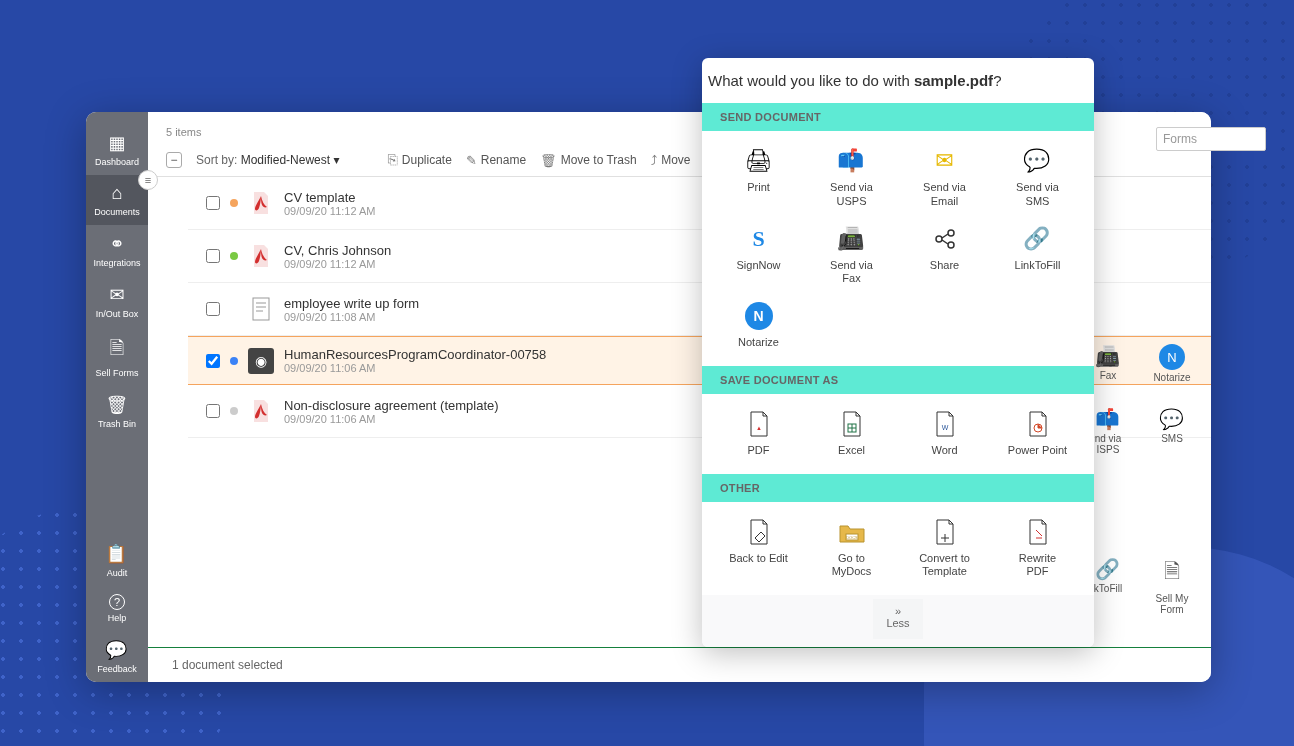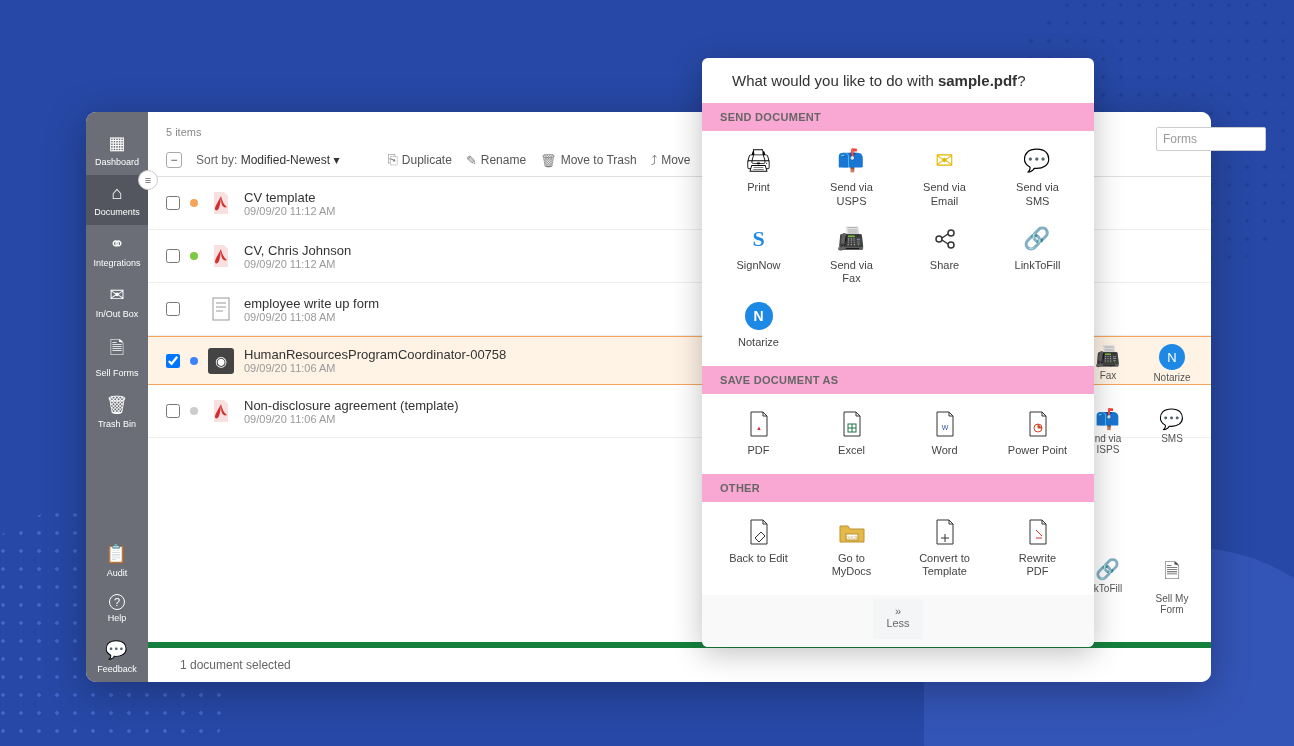--- a/index.html
+++ b/index.html
@@ -23,51 +23,51 @@
 .title { font-size: 17px; font-weight: 500; color: #333; }
 .subtitle { font-size: 11px; color: #888; margin-top: 2px; }
 
 .toolbar { display: flex; align-items: center; padding: 8px 18px; border-bottom: 1px solid #e0e0e0; gap: 14px; font-size: 12px; color: #555; }
 .toolbar .collapse { width: 16px; height: 16px; border: 1px solid #aaa; border-radius: 3px; display: flex; align-items: center; justify-content: center; font-size: 12px; cursor: pointer; }
 .toolbar .sort-label { color: #666; margin-top: 19px; }
 .toolbar .sort-val { color: #333; }
 .toolbar .tbtn { display: flex; align-items: center; gap: 4px; cursor: pointer; color: #555; }
 .toolbar .tbtn .ticon { font-size: 13px; color: #777; }
 
-.doc-list { flex: 1; overflow: auto; }
+.doc-list { flex: 1; overflow: auto; padding-left: 40px; }
 .doc-row { display: flex; align-items: center; padding: 10px 18px; border-bottom: 1px solid #eee; gap: 10px; }
 .doc-row.selected { background: #fff3e6; border-top: 1px solid #f5a45d; border-bottom: 1px solid #f5a45d; }
 .doc-row input[type=checkbox] { width: 14px; height: 14px; }
 .doc-dot { width: 8px; height: 8px; border-radius: 50%; background: #ccc; }
 .doc-dot.orange { background: #f5a45d; }
 .doc-dot.green { background: #7ac943; }
 .doc-dot.blue { background: #3b82f6; }
 .doc-icon { width: 26px; height: 32px; display: flex; align-items: center; justify-content: center; font-size: 18px; }
 .doc-icon.pdf { color: #d32f2f; }
 .doc-icon.form { color: #888; }
 .doc-icon.dark { background: #444; color: #fff; border-radius: 3px; font-size: 14px; width: 26px; height: 26px; }
 .doc-meta { display: flex; flex-direction: column; }
 .doc-name { font-size: 13px; color: #333; }
 .doc-date { font-size: 11px; color: #999; }
 
-.footer { padding: 10px 32px; border-top: 6px solid #15803d; font-size: 12px; color: #666; }
+.footer { padding: 10px 24px; border-top: 1px solid #15803d; font-size: 12px; color: #666; }
 
 .search-box { position: absolute; top: 127px; right: 28px; width: 110px; height: 24px; background: #fff; border: 1px solid #ccc; font-size: 12px; padding: 0 6px; color: #999; border-radius: 2px; display: flex; align-items: center; }
 
 .right-strip { position: absolute; right: 14px; top: 232px; width: 130px; display: flex; flex-direction: column; gap: 6px; }
 .right-row { display: flex; gap: 14px; justify-content: flex-end; }
 .right-cell { width: 50px; display: flex; flex-direction: column; align-items: center; font-size: 10px; color: #555; text-align: center; gap: 2px; }
 .right-cell .ri { font-size: 20px; color: #555; }
 .right-cell .ri.blue { color: #1e88e5; background: #1e88e5; color: #fff; width: 26px; height: 26px; border-radius: 50%; display: flex; align-items: center; justify-content: center; font-size: 13px; }
 
 
 .modal { position: absolute; top: 58px; left: 702px; width: 392px; background: #fff; border-radius: 6px; box-shadow: 0 6px 30px rgba(0,0,0,0.25); overflow: hidden; }
-.modal-header { padding: 14px 30px; font-size: 15px; color: #333; }
+.modal-header { padding: 14px 6px; font-size: 15px; color: #333; }
 .modal-header strong { font-weight: 700; }
-.modal-section-title { background: #f9a8d4; padding: 8px 18px; font-size: 11px; font-weight: 700; color: #666; letter-spacing: 0.3px; }
+.modal-section-title { background: #5eead4; padding: 8px 18px; font-size: 11px; font-weight: 700; color: #666; letter-spacing: 0.3px; }
 .modal-grid { display: grid; grid-template-columns: repeat(4, 1fr); padding: 12px 10px; gap: 8px 0; }
 .modal-cell { display: flex; flex-direction: column; align-items: center; gap: 6px; cursor: pointer; padding: 4px 0; }
 .modal-cell .mi { width: 34px; height: 28px; display: flex; align-items: center; justify-content: center; font-size: 22px; }
 .modal-cell .ml { font-size: 11px; color: #444; text-align: center; line-height: 1.25; }
 .less-btn { display: flex; flex-direction: column; align-items: center; padding: 6px 0 10px; font-size: 11px; color: #666; background: #f4f5f6; cursor: pointer; width: 50px; margin-left: auto; margin-right: auto; }
 </style>
 </head>
 <body>
 
 <div class="bg-dots dots-tr"></div>

